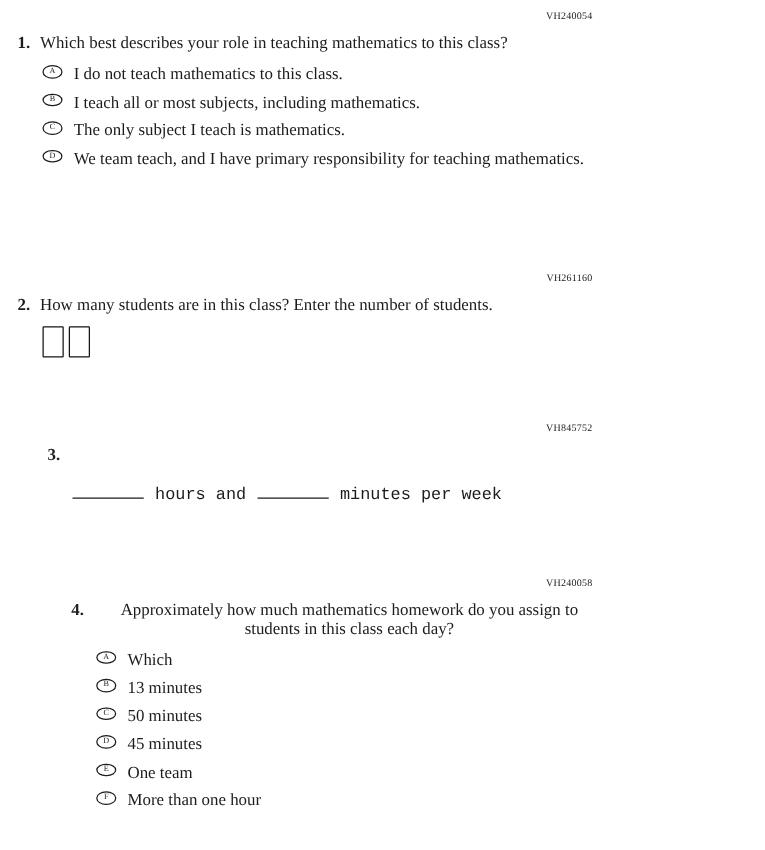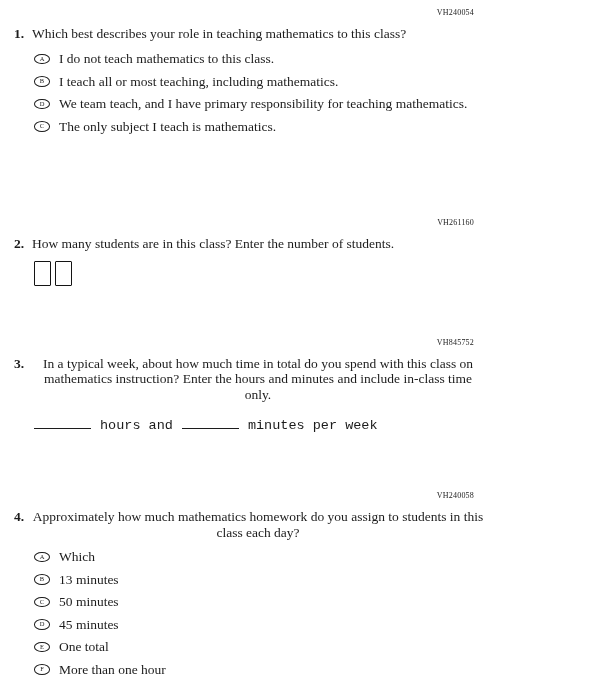--- a/index.html
+++ b/index.html
@@ -43,21 +43,21 @@
     line-height: 15.5px;
     text-align: center;
   }
   .q-text.narrow { max-width: 470px; }
   .options {
     margin-left: 34px;
     margin-top: 10px;
   }
   .opt {
     display: flex;
-    align-items: center;
+    align-items: flex-start;
     gap: 9px;
     margin-bottom: 8.5px;
     cursor: pointer;
   }
   .oval {
     display: inline-flex;
     align-items: center;
     justify-content: center;
     width: 16px;
     height: 10.5px;
@@ -91,22 +91,22 @@
   }
   .blank {
     display: inline-block;
     width: 57px;
     height: 13px;
     border-bottom: 1px solid #1c1c1c;
     margin-right: 9px;
   }
   .blank + span { margin-right: 9px; font-family: Liberation Mono, monospace; }
   .b2 { margin-top: 84px; }
-  .b3 { margin-top: 52px; }
-  .b4 { margin-top: 58px; }
+  .b3 { margin-top: 52px; padding-left: 24px; }
+  .b4 { margin-top: 58px; margin-left: 43px; }
 </style>
 </head>
 <body>
 
 <div class="page">
 
   <section class="q-block">
     <div class="code-row">
       <span>VH240054</span>
     </div>
@@ -114,29 +114,29 @@
       <span class="q-num">1.</span>
       <span class="q-text">Which best describes your role in teaching mathematics to this class?</span>
     </div>
     <div class="options">
       <div class="opt">
         <span class="oval">A</span>
         <span class="opt-label">I do not teach mathematics to this class.</span>
       </div>
       <div class="opt">
         <span class="oval">B</span>
-        <span class="opt-label">I teach all or most teaching, including mathematics.</span>
+        <span class="opt-label">I teach all or most subjects, including mathematics.</span>
+      </div>
+      <div class="opt">
+        <span class="oval">C</span>
+        <span class="opt-label">The only subject I teach is mathematics.</span>
       </div>
       <div class="opt">
         <span class="oval">D</span>
         <span class="opt-label">We team teach, and I have primary responsibility for teaching mathematics.</span>
-      </div>
-      <div class="opt">
-        <span class="oval">C</span>
-        <span class="opt-label">The only subject I teach is mathematics.</span>
       </div>
     </div>
   </section>
 
   <section class="q-block b2">
     <div class="code-row">
       <span>VH261160</span>
     </div>
     <div class="q-row">
       <span class="q-num">2.</span>
@@ -147,21 +147,20 @@
       <span class="dbox"></span>
     </div>
   </section>
 
   <section class="q-block b3">
     <div class="code-row">
       <span>VH845752</span>
     </div>
     <div class="q-row">
       <span class="q-num">3.</span>
-      <span class="q-text">In a typical week, about how much time in total do you spend with this class on mathematics instruction? Enter the hours and minutes and include in-class time only.</span>
     </div>
     <div class="blank-row">
       <span class="blank"></span>
       <span>hours and</span>
       <span class="blank"></span>
       <span>minutes per week</span>
     </div>
   </section>
 
   <section class="q-block b4">
@@ -184,21 +183,21 @@
       <div class="opt">
         <span class="oval">C</span>
         <span class="opt-label">50 minutes</span>
       </div>
       <div class="opt">
         <span class="oval">D</span>
         <span class="opt-label">45 minutes</span>
       </div>
       <div class="opt">
         <span class="oval">E</span>
-        <span class="opt-label">One total</span>
+        <span class="opt-label">One team</span>
       </div>
       <div class="opt">
         <span class="oval">F</span>
         <span class="opt-label">More than one hour</span>
       </div>
     </div>
   </section>
 
 </div>
 

